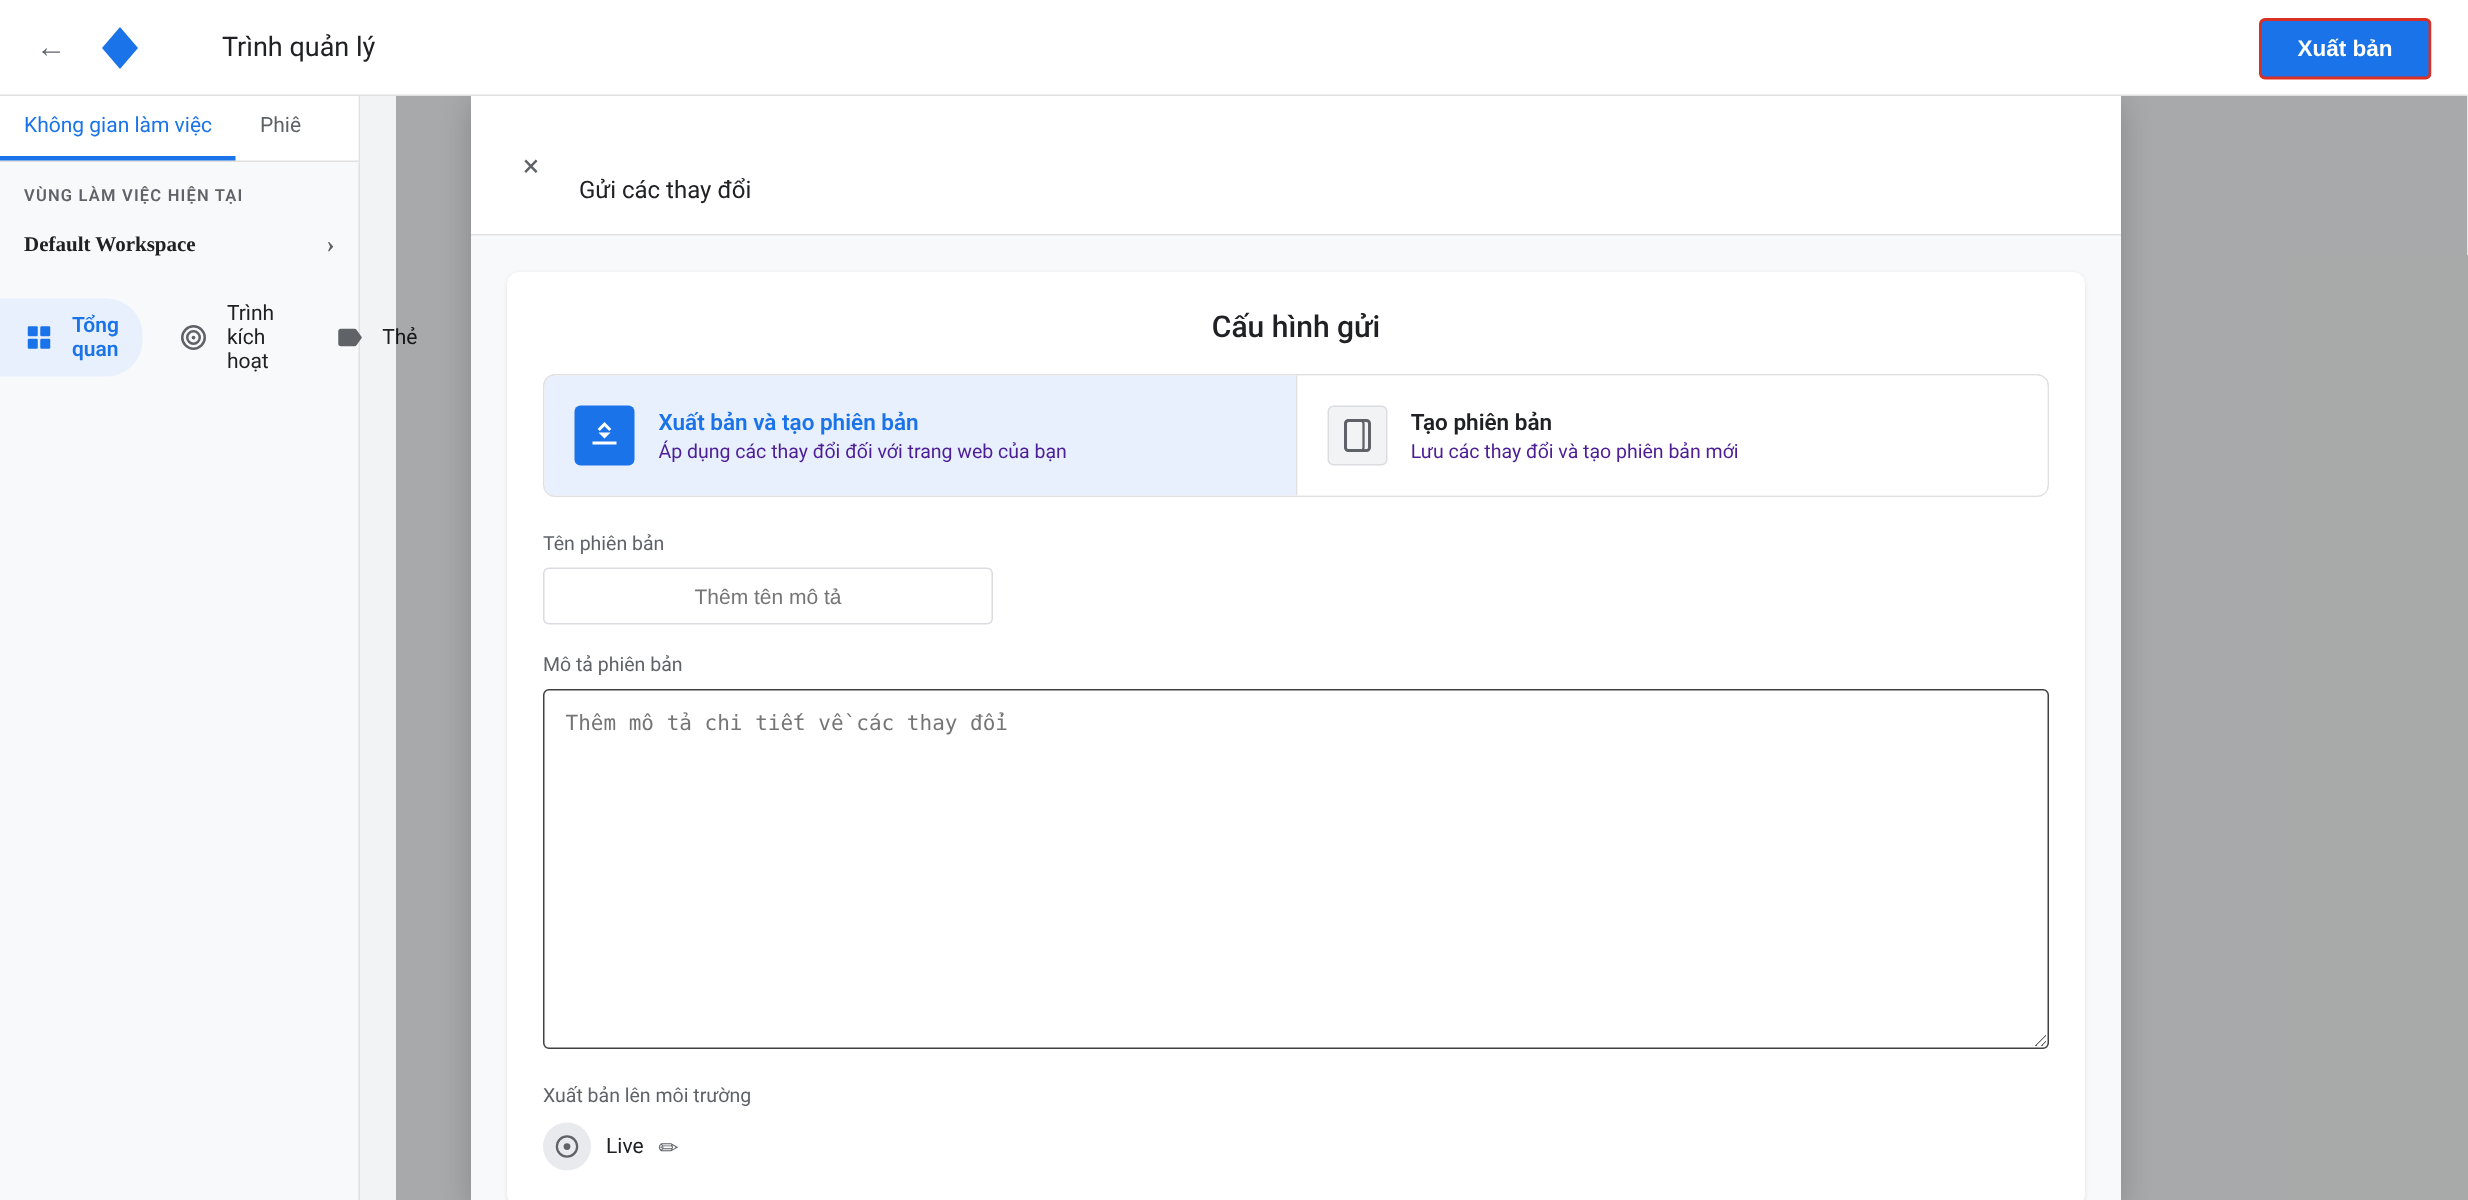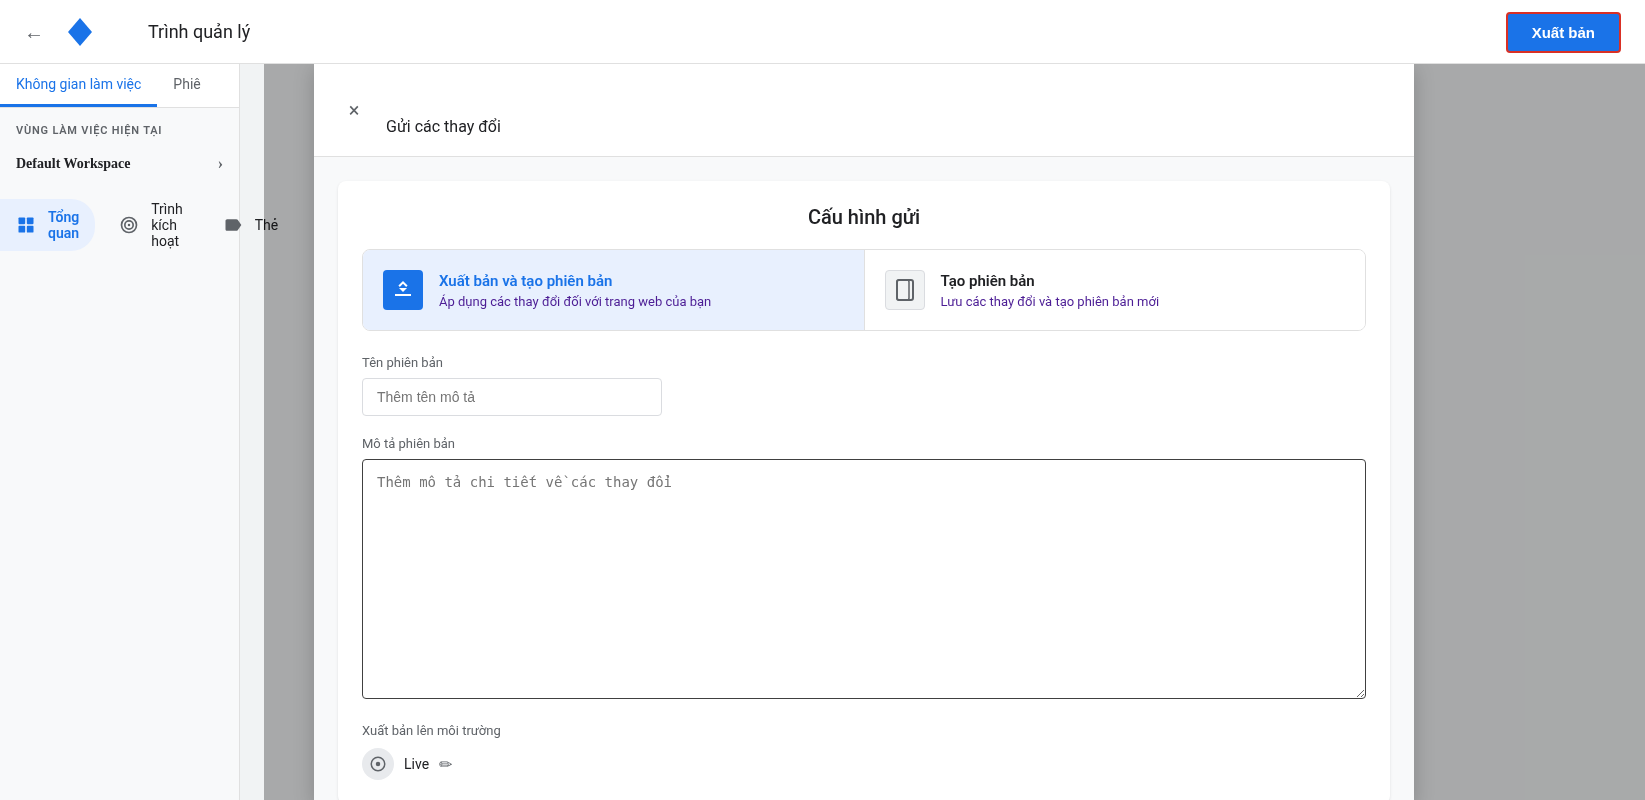--- a/index.html
+++ b/index.html
@@ -293,20 +293,21 @@
     }
     .form-input {
       width: 300px;
       padding: 10px 14px;
       border: 1px solid #dadce0;
       border-radius: 4px;
       font-size: 14px;
       color: #80868b;
       outline: none;
       margin-bottom: 20px;
+      text-align: center;
     }
     .form-textarea {
       width: 100%;
       height: 240px;
       padding: 14px;
       border: 1px solid #404040;
       border-radius: 4px;
       font-size: 14px;
       color: #701a75;
       outline: none;

